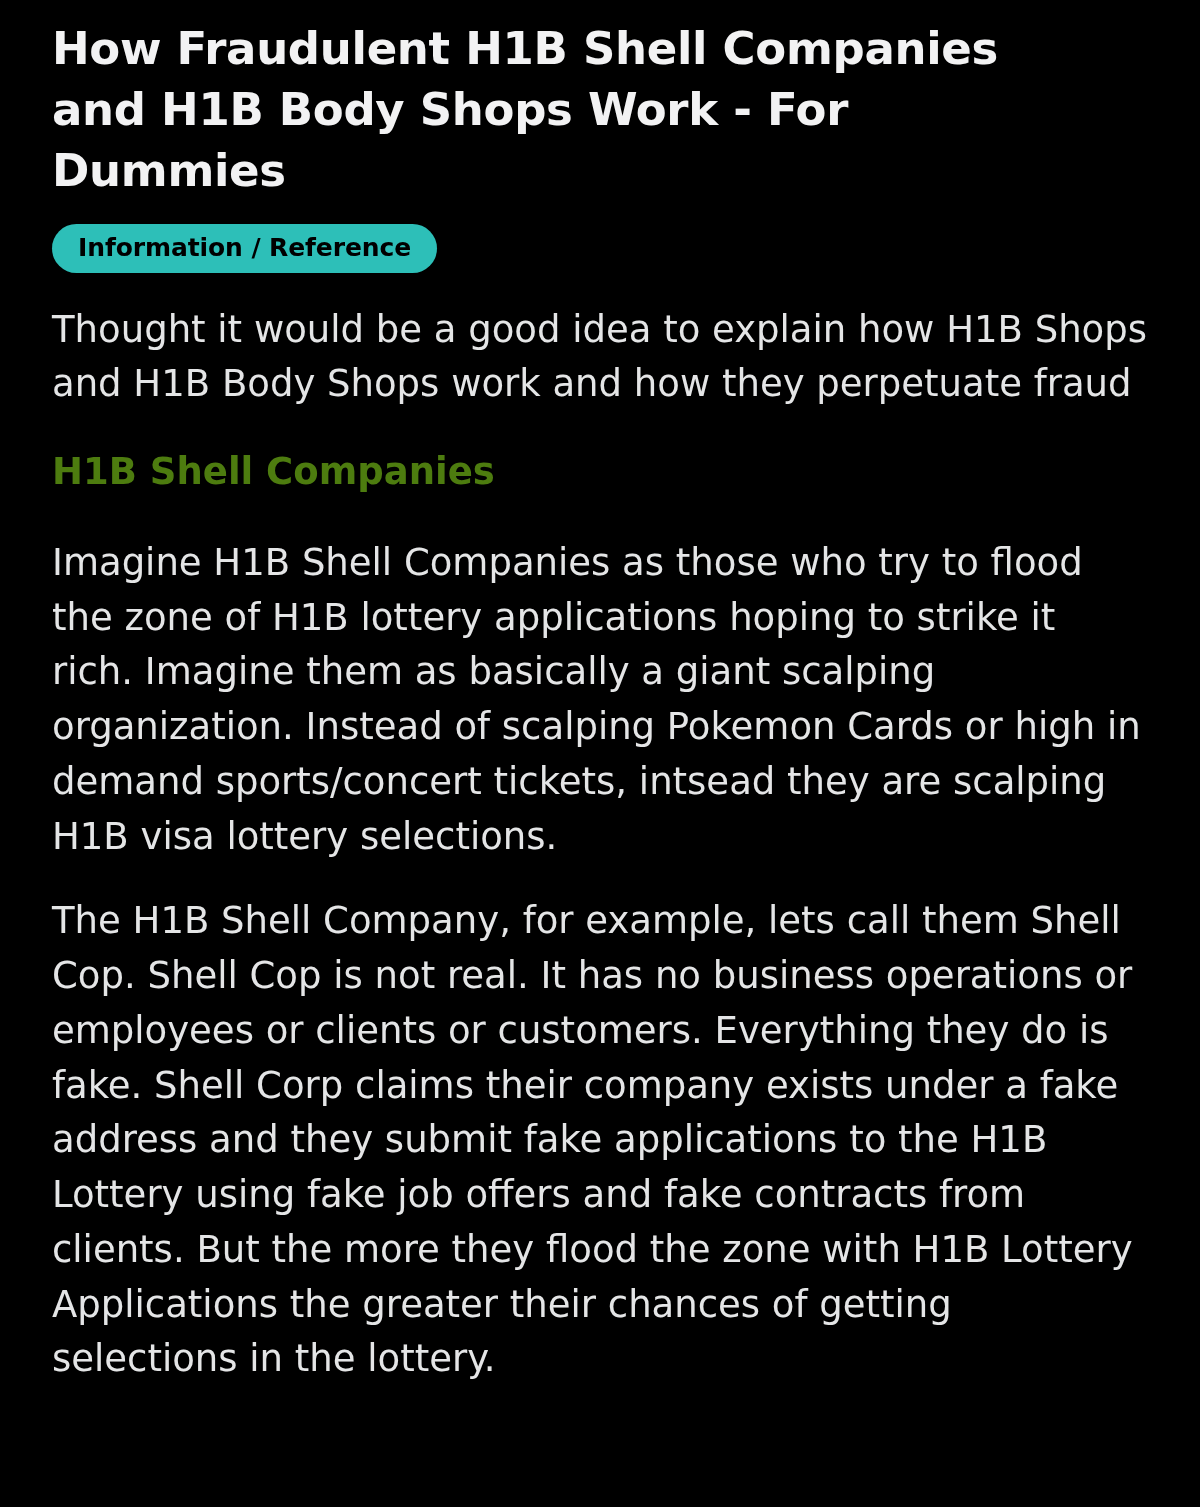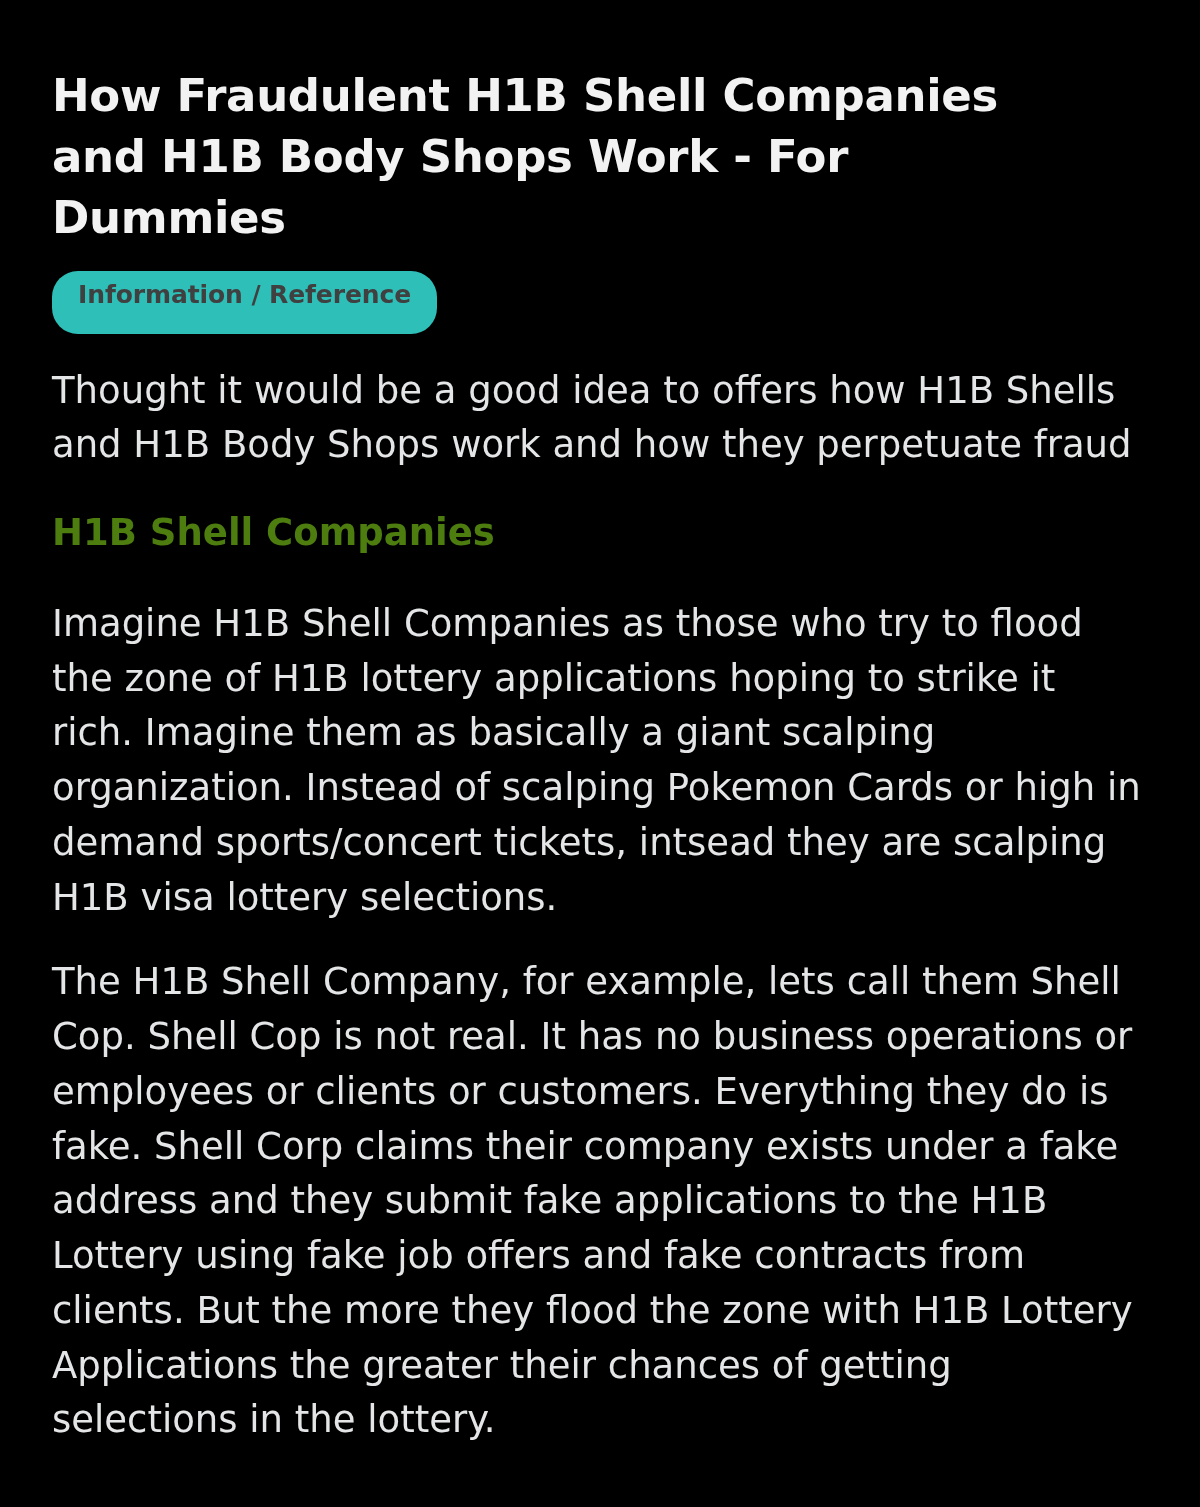--- a/index.html
+++ b/index.html
@@ -11,42 +11,41 @@
     width: 1200px;
     height: 1507px;
     overflow: hidden;
     font-family: "DejaVu Sans", sans-serif;
     color: #e9e9ea;
   }
   .post {
     box-sizing: border-box;
     width: 1200px;
     padding: 18px 52px 0 52px;
-    margin-top: 47px;
   }
   .post-title {
     font-size: 45px;
     line-height: 1.36;
     font-weight: bold;
     color: #f2f2f3;
     letter-spacing: -0.3px;
     margin: 0 0 22px 0;
     max-width: 1030px;
   }
   .flair-row {
     margin: 0 0 30px 0;
   }
   .flair {
     display: inline-block;
     background: #2dbfb8;
-    color: #404040;
+    color: #000000;
     font-size: 25px;
     font-weight: bold;
     letter-spacing: -0.1px;
-    padding: 9px 26px 25px 26px;
+    padding: 9px 26px 11px 26px;
     border-radius: 26px;
   }
   .body-text {
     font-size: 37px;
     line-height: 1.48;
     color: #e4e5e6;
     margin: 0 0 30px 0;
     max-width: 1105px;
     font-weight: 400;
   }
@@ -65,21 +64,21 @@
 <body>
 
 <div class="post">
 
   <h1 class="post-title">How Fraudulent H1B Shell Companies and H1B Body Shops Work - For Dummies</h1>
 
   <div class="flair-row">
     <span class="flair">Information / Reference</span>
   </div>
 
-  <p class="body-text p-tight">Thought it would be a good idea to offers how H1B Shells and H1B Body Shops work and how they perpetuate fraud</p>
+  <p class="body-text p-tight">Thought it would be a good idea to explain how H1B Shops and H1B Body Shops work and how they perpetuate fraud</p>
 
   <h2 class="section-heading">H1B Shell Companies</h2>
 
   <p class="body-text">Imagine H1B Shell Companies as those who try to flood the zone of H1B lottery applications hoping to strike it rich. Imagine them as basically a giant scalping organization. Instead of scalping Pokemon Cards or high in demand sports/concert tickets, intsead they are scalping H1B visa lottery selections.</p>
 
   <p class="body-text">The H1B Shell Company, for example, lets call them Shell Cop. Shell Cop is not real. It has no business operations or employees or clients or customers. Everything they do is fake. Shell Corp claims their company exists under a fake address and they submit fake applications to the H1B Lottery using fake job offers and fake contracts from clients. But the more they flood the zone with H1B Lottery Applications the greater their chances of getting selections in the lottery.</p>
 
 </div>
 
 </body></html>

